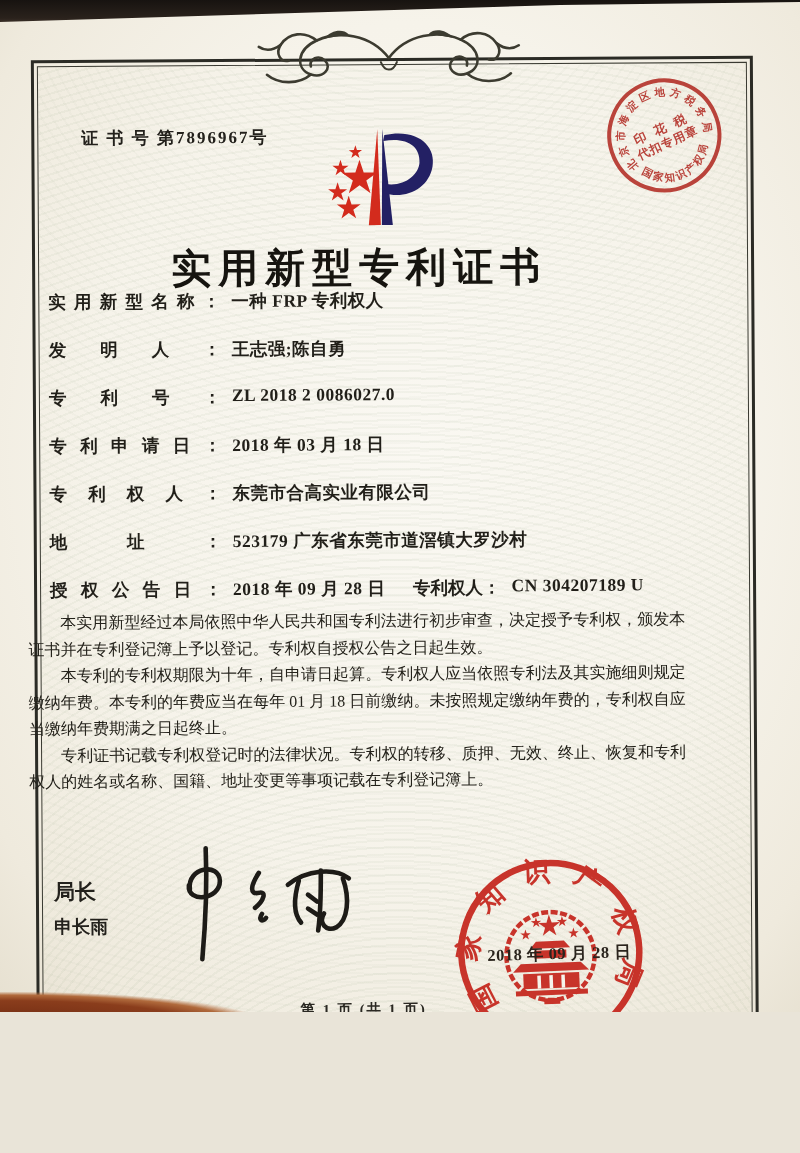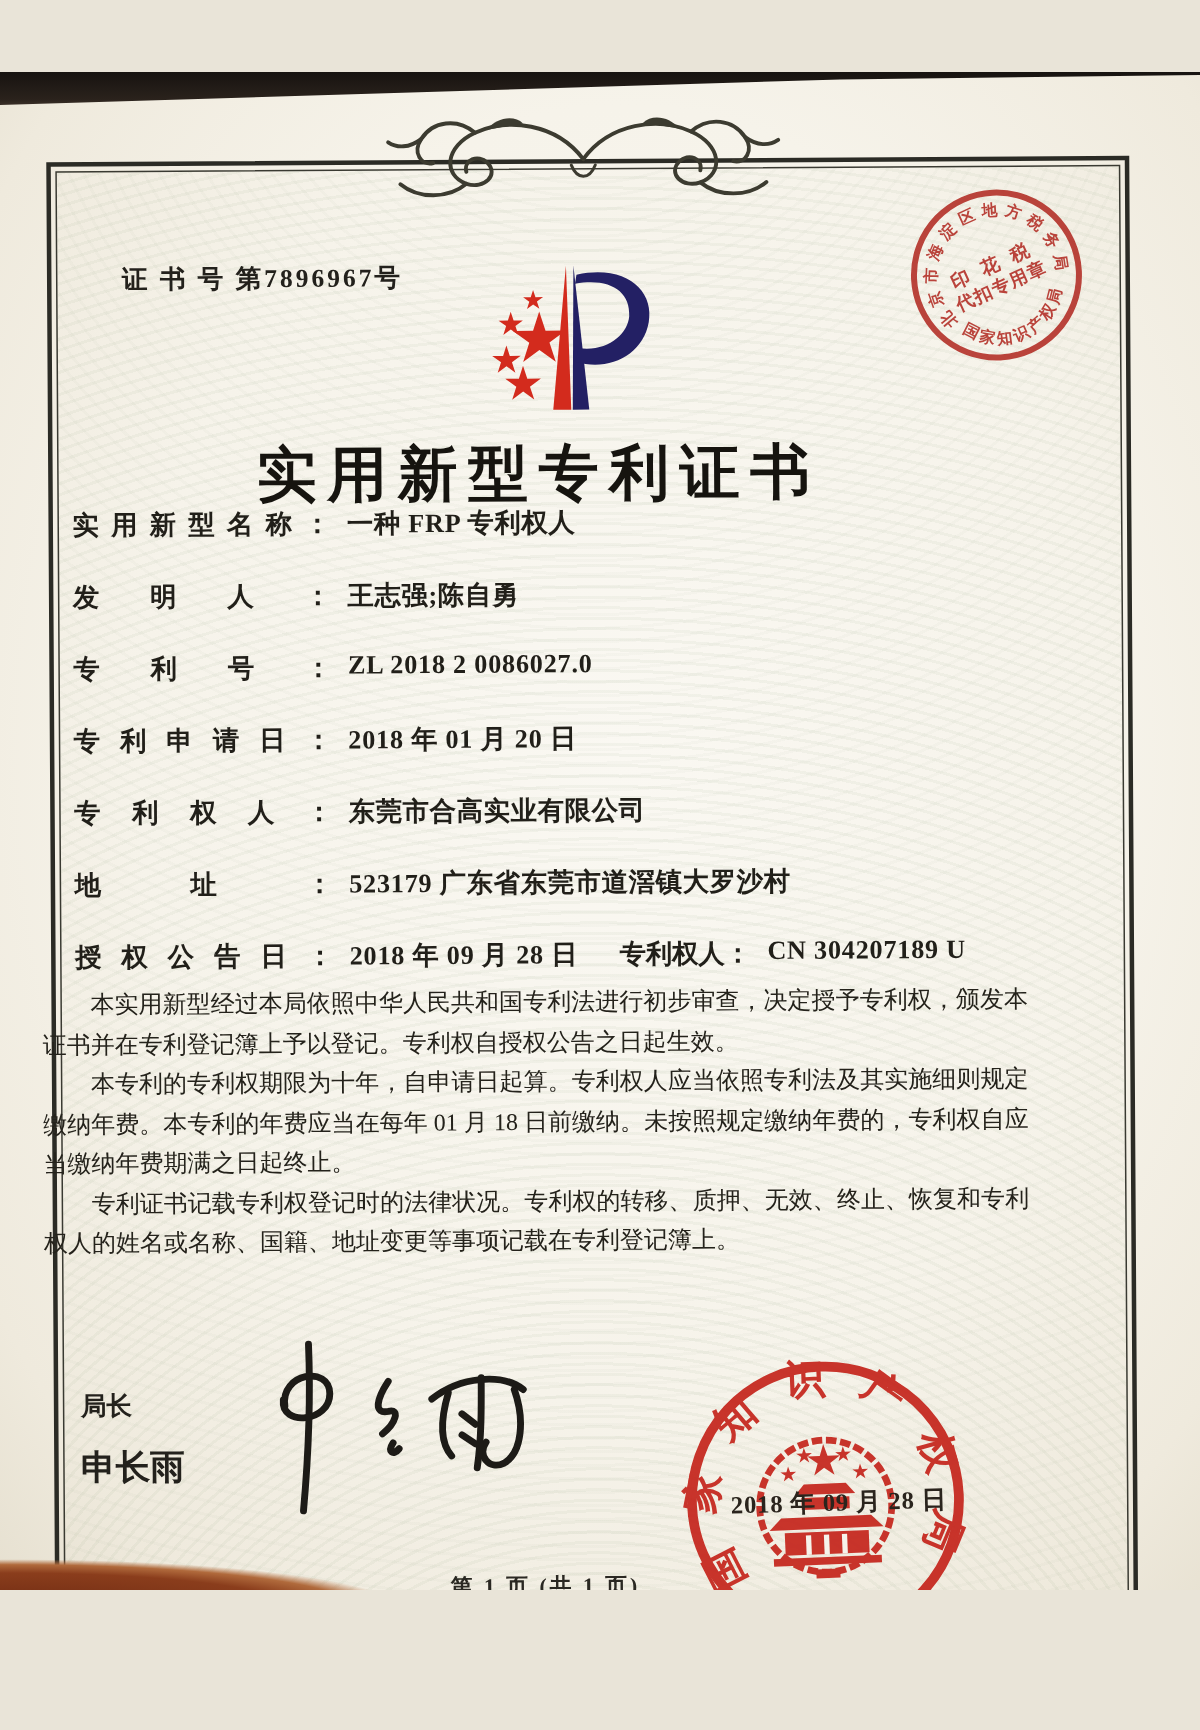--- a/index.html
+++ b/index.html
@@ -1,20 +1,20 @@
 <!DOCTYPE html>
 <html><head>
 <meta charset="utf-8">
 <style>
   * { margin:0; padding:0; box-sizing:border-box; }
   html,body { width:800px; }
   body { font-family:"Liberation Serif","DejaVu Serif",serif; background:#e9e4d8; }
 
   .photo { position:relative; width:800px; height:1012px; overflow:hidden;
-    background: radial-gradient(ellipse at 52% 45%, #faf8f2 0%, #f6f3ea 55%, #efeadd 85%, #e6e0d0 100%); margin-top: 48px; }
+    background: radial-gradient(ellipse at 52% 45%, #faf8f2 0%, #f6f3ea 55%, #efeadd 85%, #e6e0d0 100%); }
 
   
   .edge-top { position:absolute; left:0; top:0; width:800px; height:26px; z-index:40;
     background:linear-gradient(180deg,#171310 0%, #2a221c 70%, #4a3c32 100%);
     clip-path:polygon(0 0, 800px 0, 800px 2px, 560px 5px, 0 22px); }
   .edge-bottom-left { position:absolute; left:0; bottom:0; width:380px; height:70px; z-index:40;
     background:radial-gradient(ellipse 360px 46px at 2% 118%, #6e2a12 0%, #8a3d1c 52%, #b06a3c 64%, rgba(176,106,60,0) 72%); }
 
   .sheet { position:absolute; left:0; top:0; width:800px; height:1153px; transform:rotate(-0.35deg); transform-origin:50% 50%; }
 
@@ -45,22 +45,22 @@
     font-weight:600; color:#211f19; white-space:nowrap; }
   .field-label { display:inline-block; width:172px; text-align:justify; text-align-last:justify; vertical-align:top; }
   .field-value { display:inline-block; margin-left:11px; letter-spacing:0.5px; }
   .grant-no { position:absolute; left:363px; top:0; }
   .grant-no .field-label { width:auto; text-align-last:auto; }
 
   .body-text { position:absolute; left:28px; top:608px; width:657px; font-size:16px;
     line-height:26.5px; color:#24221b; text-align:justify; font-weight:500; }
   .body-text p { text-indent:2em; }
 
-  .director-title { position:absolute; left:52px; top:876px; font-size:17px; font-weight:600; color:#23211c; }
-  .director-name  { position:absolute; left:52px; top:913px; font-size:23px; font-weight:600; color:#23211c; }
+  .director-title { position:absolute; left:52px; top:876px; font-size:21px; font-weight:600; color:#23211c; }
+  .director-name  { position:absolute; left:52px; top:913px; font-size:18px; font-weight:600; color:#23211c; }
   .signature { position:absolute; left:158px; top:840px; width:218px; height:126px; }
 
   .official-seal { position:absolute; left:448px; top:853px; width:200px; height:200px; opacity:0.93; transform:rotate(-2deg); }
   .seal-date { position:absolute; left:452px; top:944px; width:210px; text-align:center;
     font-size:16.5px; font-weight:600; color:#2a241d; letter-spacing:0.5px; transform:rotate(-1.2deg); z-index:31; }
 
   .tax-seal { position:absolute; left:592px; top:62px; width:150px; height:150px; opacity:0.88; z-index:41; }
 
   .page-footer { position:absolute; left:0; top:1000px; width:722px; text-align:center;
     font-size:14.5px; letter-spacing:2px; color:#2a2822; font-weight:600; }
@@ -134,21 +134,21 @@
       <div class="field-row">
         <span class="field-label">实用新型名称：</span><span class="field-value">一种 FRP 专利权人</span>
       </div>
       <div class="field-row">
         <span class="field-label">发明人：</span><span class="field-value">王志强;陈自勇</span>
       </div>
       <div class="field-row">
         <span class="field-label">专利号：</span><span class="field-value">ZL 2018 2 0086027.0</span>
       </div>
       <div class="field-row">
-        <span class="field-label">专利申请日：</span><span class="field-value">2018 年 01 月 20 日</span>
+        <span class="field-label">专利申请日：</span><span class="field-value">2018 年 03 月 18 日</span>
       </div>
       <div class="field-row">
         <span class="field-label">专利权人：</span><span class="field-value">东莞市合高实业有限公司</span>
       </div>
       <div class="field-row">
         <span class="field-label">地址：</span><span class="field-value">523179 广东省东莞市道滘镇大罗沙村</span>
       </div>
       <div class="field-row">
         <span class="field-label">授权公告日：</span><span class="field-value">2018 年 09 月 28 日</span>
         <span class="grant-no">

